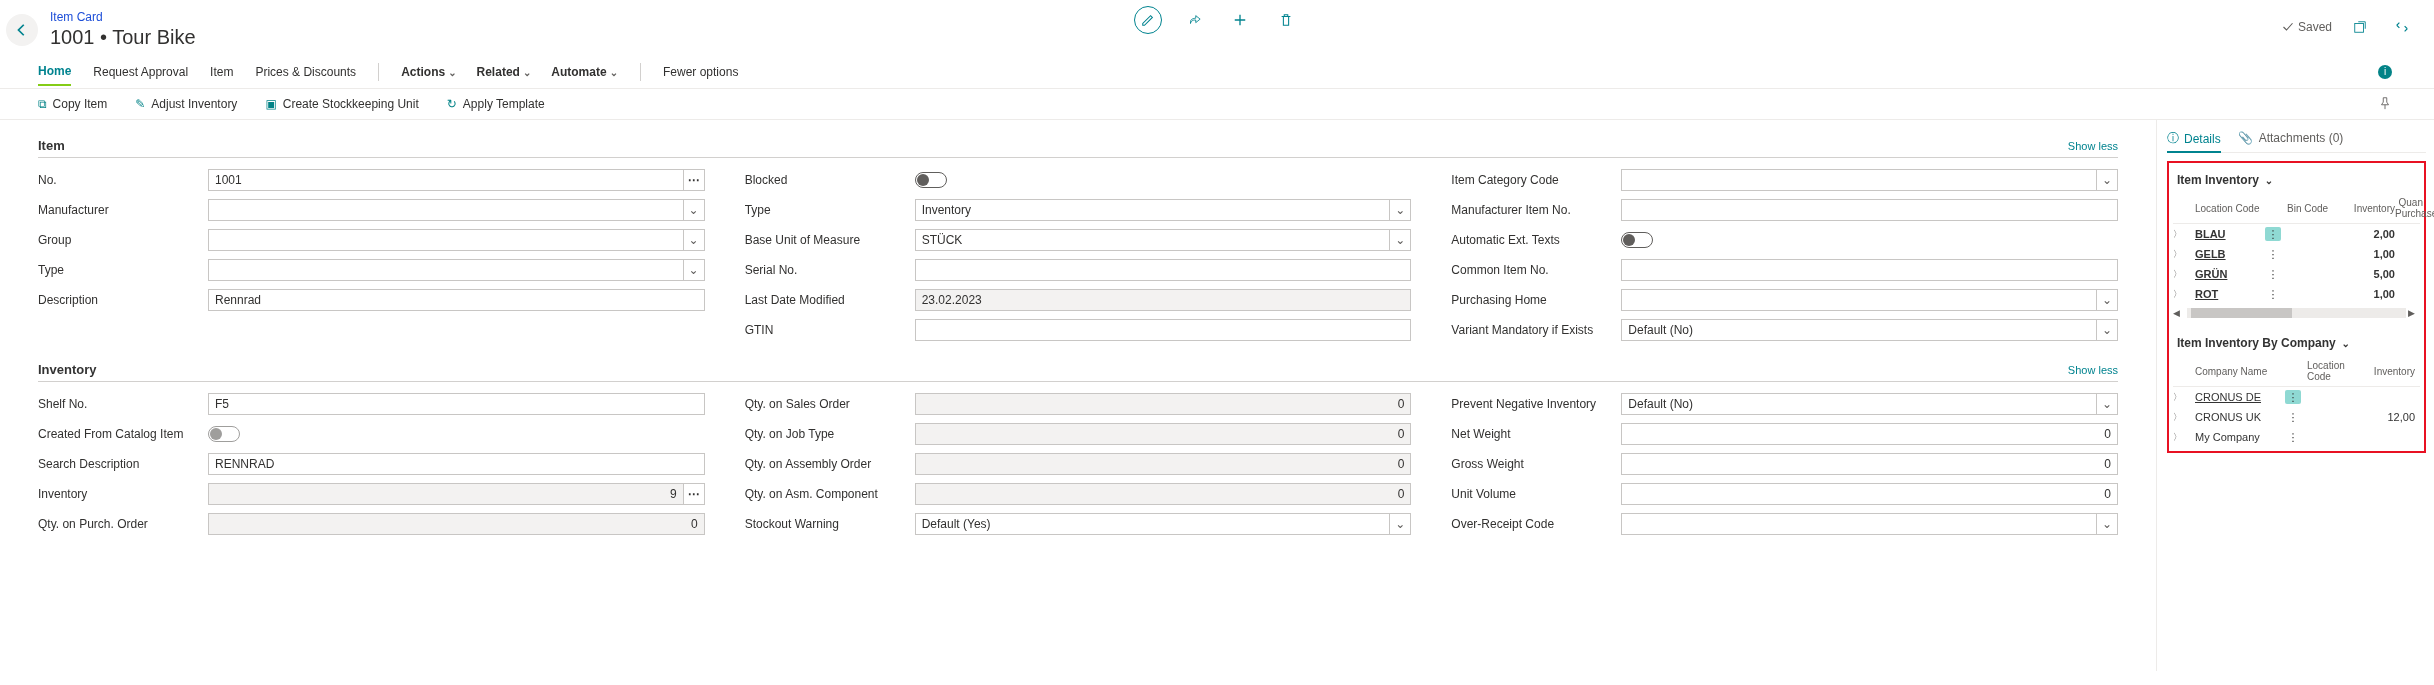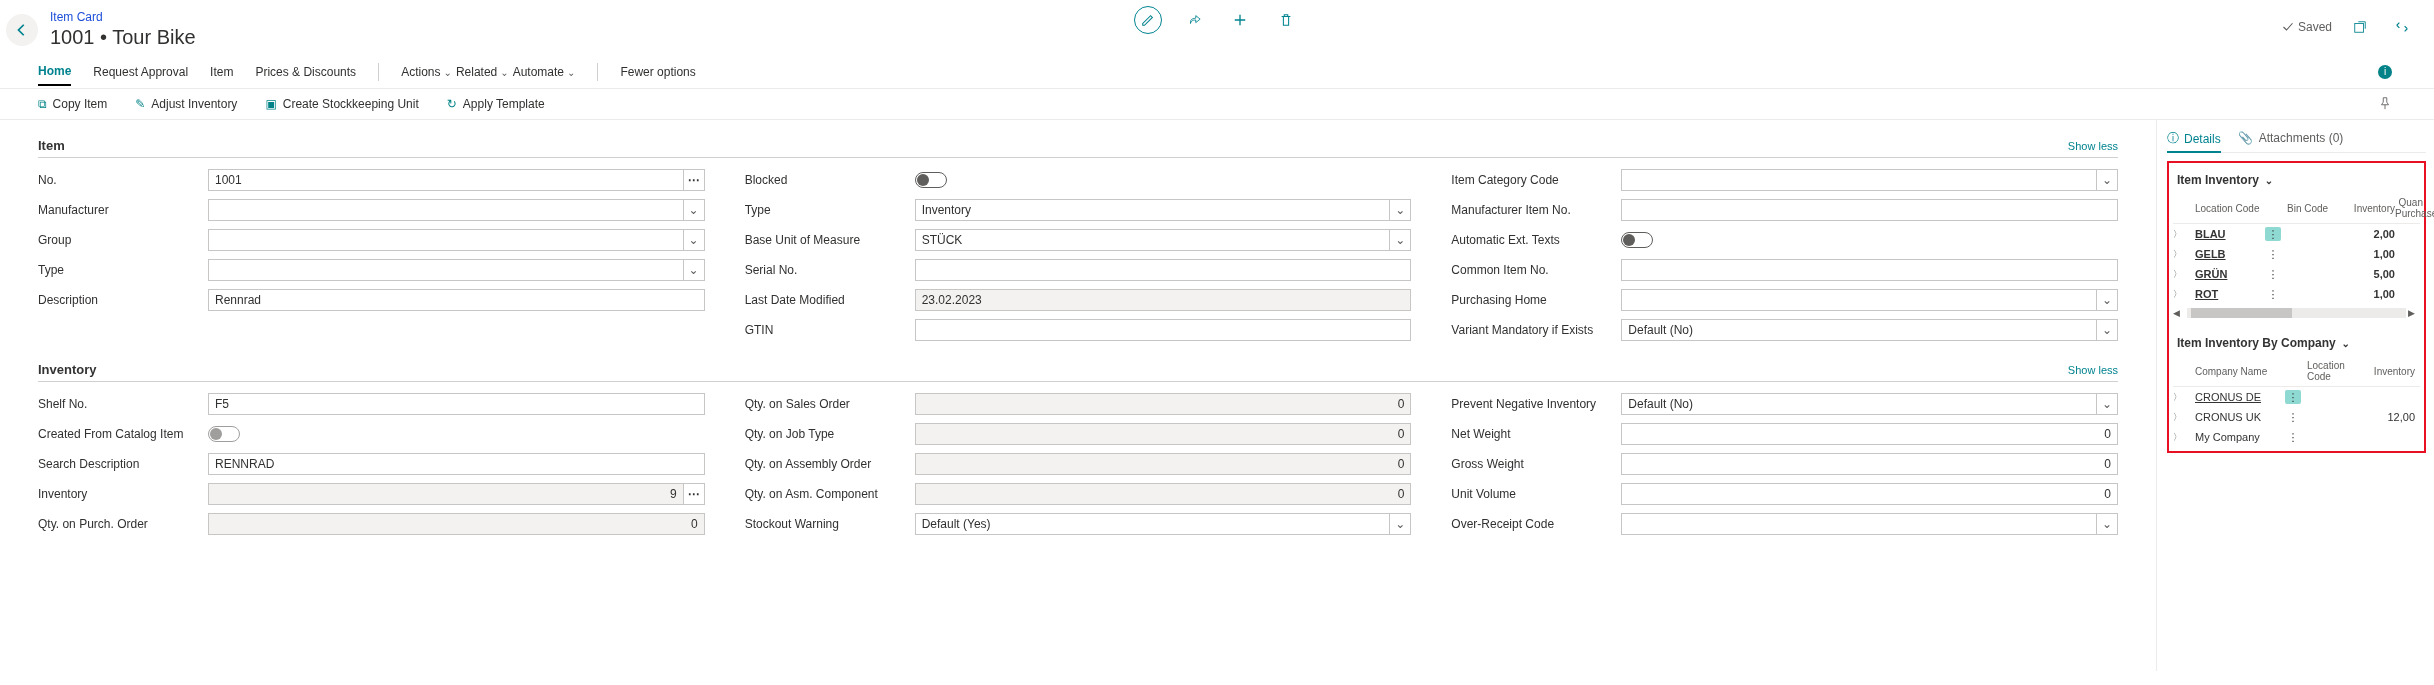--- a/index.html
+++ b/index.html
@@ -34,22 +34,22 @@
     cursor:pointer; color:#00838f; border-radius:50%;
   }
   .icon-btn.circled { border:1px solid #00838f; }
   .header-right { display:flex; align-items:center; gap:14px; color:#605e5c; font-size:12px; }
   .saved { display:flex; align-items:center; gap:4px; }
   .tabs {
     display:flex; align-items:center; border-bottom:1px solid #edebe9;
     padding:0 38px; gap:22px; height:34px; position:relative;
   }
   .tab { color:#323130; cursor:pointer; padding:6px 0; }
-  .tab.active { color:#00838f; border-bottom:2px solid #000000; font-weight:600; }
-  .tab-group { display:flex; gap:4px; align-items:center; }
+  .tab.active { color:#00838f; border-bottom:2px solid #84cc16; font-weight:600; }
+  .tab-group { display:flex; gap:20px; align-items:center;font-weight:bold; }
   .tab-sep { width:1px; height:18px; background:#d2d0ce; }
   .chev { color:#605e5c; font-size:10px; margin-left:3px; }
   .tab-right { position:absolute; right:42px; }
   .info-dot { width:14px;height:14px;border-radius:50%;background:#038387;color:#fff;font-size:10px;display:flex;align-items:center;justify-content:center; }
   .action-strip {
     display:flex; gap:28px; padding:8px 38px; border-bottom:1px solid #edebe9;
     align-items:center; position:relative;
   }
   .action-link { color:#323130; cursor:pointer; display:flex; align-items:center; gap:6px; }
   .action-link .ico { color:#038387; }

